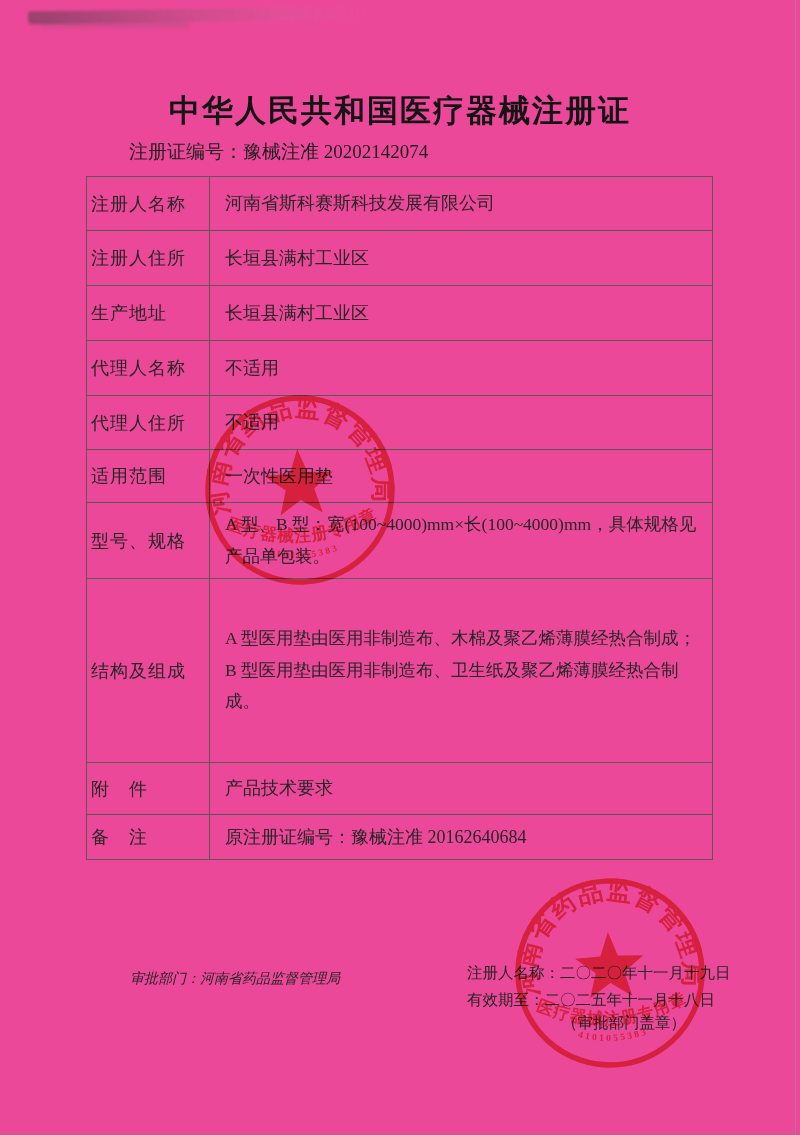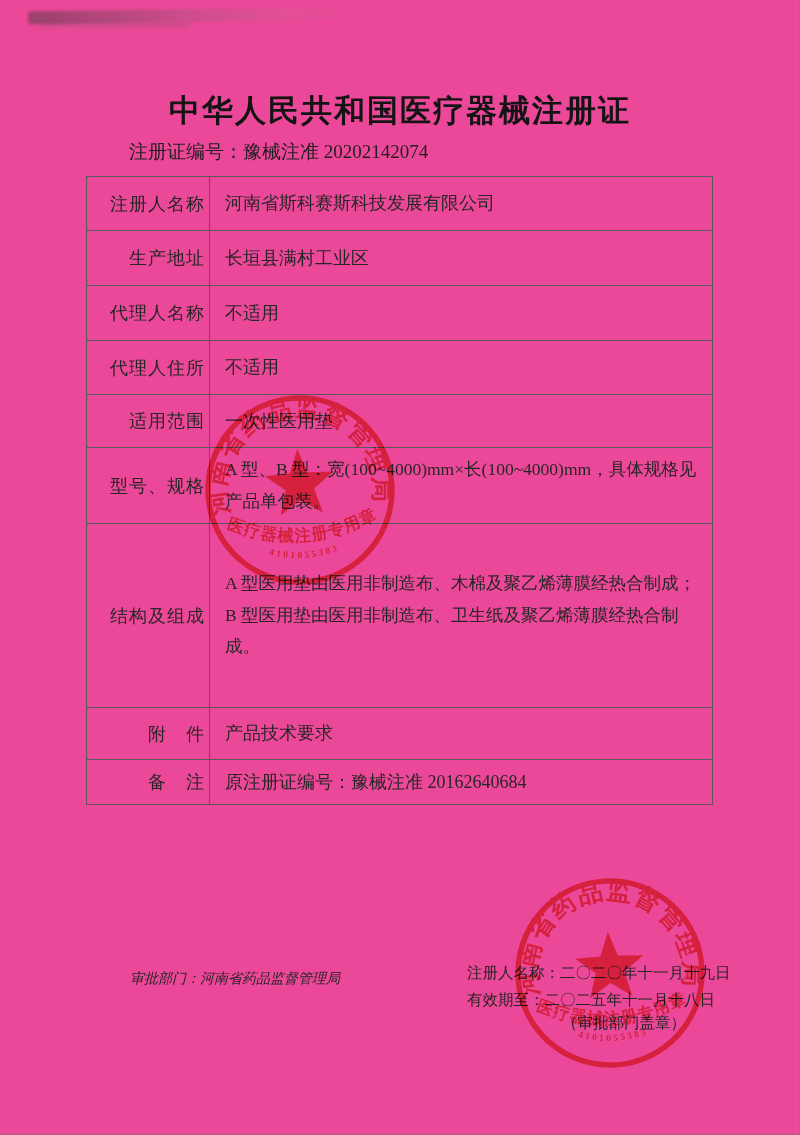--- a/index.html
+++ b/index.html
@@ -17,21 +17,21 @@
   .edge-right{position:absolute;right:4px;top:0;width:1px;height:100%;background:rgba(150,150,150,.45);}
   .edge-bottomline{position:absolute;left:0;bottom:0;width:100%;height:2px;background:rgba(120,120,120,.25);}
 
   .title{position:absolute;left:0;top:90px;width:100%;text-align:center;
     font-size:31px;font-weight:bold;letter-spacing:2px;color:#141414;}
   .regno{position:absolute;left:129px;top:139px;font-size:19px;color:#1f1f1f;}
 
   table.cert{position:absolute;left:86px;top:176px;width:627px;
     border-collapse:collapse;table-layout:fixed;}
   table.cert td{border:1px solid #595959;vertical-align:middle;}
-  td.lbl{width:114px;text-align:right;font-size:18px;color:#262626;letter-spacing:1px;padding:0 4px;}
+  td.lbl{width:114px;text-align:left;font-size:18px;color:#262626;letter-spacing:1px;padding:0 4px;}
   td.val{font-size:18px;color:#262626;padding:6px 12px 6px 15px;line-height:1.8;}
   td.val.small{font-size:17.5px;}
 
   .foot-dept{position:absolute;left:130px;top:970px;font-size:14px;color:#242424;font-style:italic;}
   .foot-date1{position:absolute;left:467px;top:963px;font-size:15.5px;color:#242424;}
   .foot-date2{position:absolute;left:467px;top:990px;font-size:15.5px;color:#242424;}
   .foot-sealnote{position:absolute;left:562px;top:1013px;font-size:15.5px;color:#242424;}
 
   .stamp{position:absolute;width:200px;height:200px;mix-blend-mode:multiply;opacity:.78;}
   .stamp-mid{left:200px;top:390px;transform:rotate(-4deg);}
@@ -49,20 +49,24 @@
   <div class="edge-bottomline"></div>
 
   <div class="title">中华人民共和国医疗器械注册证</div>
   <div class="regno">注册证编号：豫械注准 20202142074</div>
 
   <table class="cert">
     <tbody>
         <tr style="height:54px">
       <td class="lbl">注册人名称</td>
       <td class="val">河南省斯科赛斯科技发展有限公司</td>
+    </tr>
+    <tr style="height:55px">
+      <td class="lbl">注册人住所</td>
+      <td class="val">长垣县满村工业区</td>
     </tr>
     <tr style="height:55px">
       <td class="lbl">生产地址</td>
       <td class="val">长垣县满村工业区</td>
     </tr>
     <tr style="height:55px">
       <td class="lbl">代理人名称</td>
       <td class="val">不适用</td>
     </tr>
     <tr style="height:54px">

